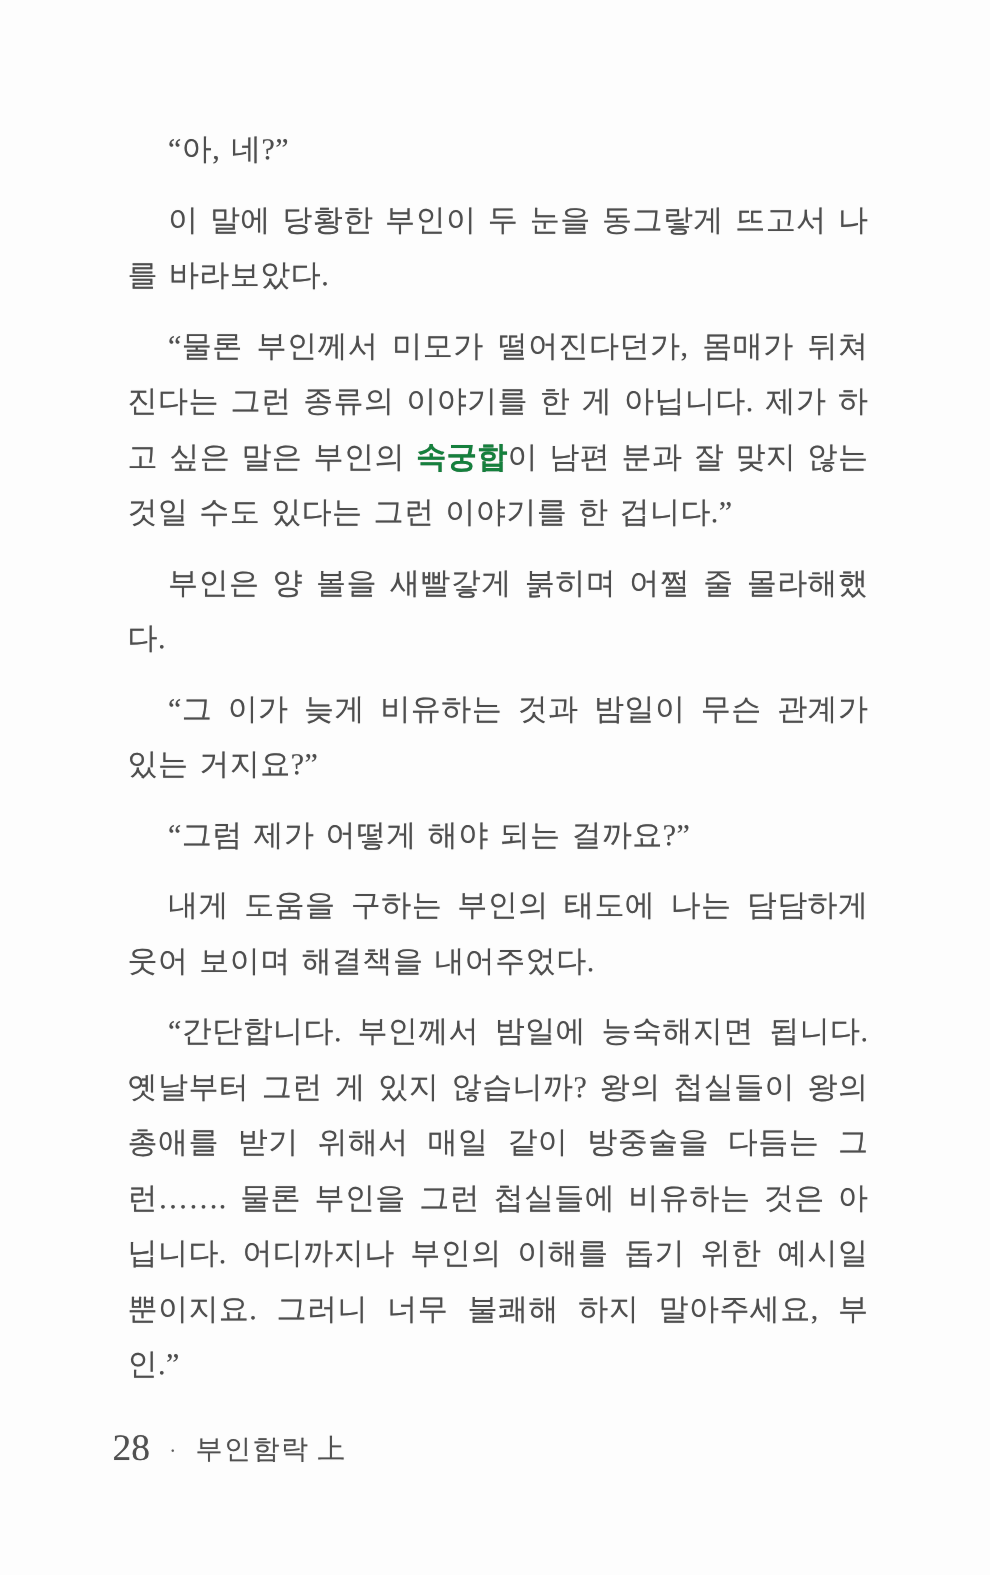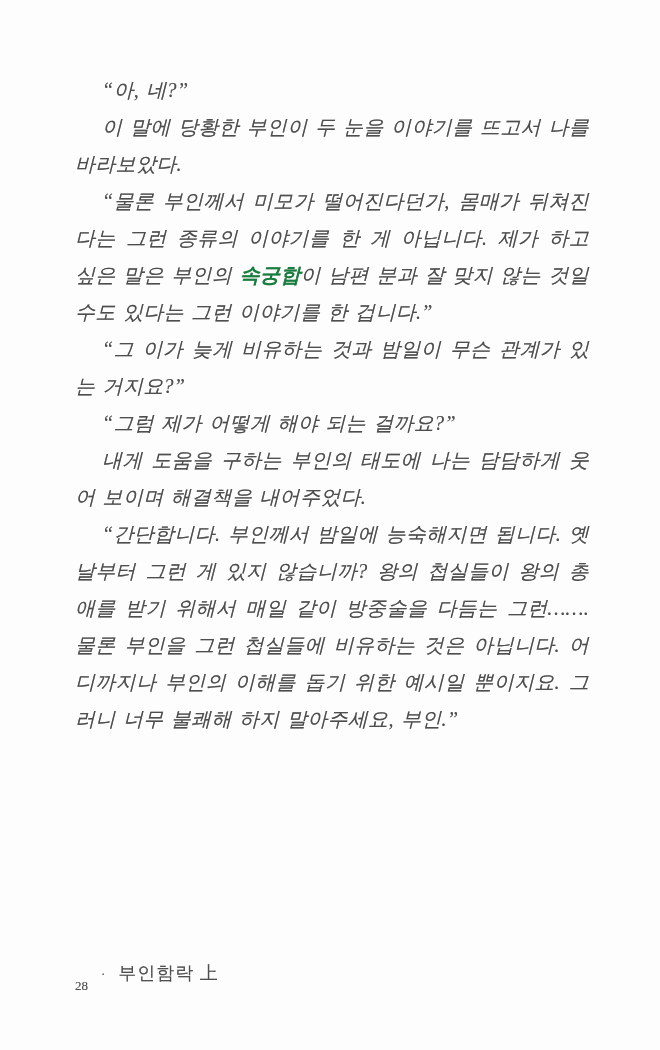--- a/index.html
+++ b/index.html
@@ -21,62 +21,61 @@
     top: 72px;
     width: 514px;
     font-size: 20px;
     line-height: 37px;
     color: #4e4e4e;
     text-align: justify;
     letter-spacing: 0.3px;
     text-shadow: 0 0 0.5px rgba(90,90,90,0.55);
   }
   .para {
-    margin: 0;
+    margin: 10px;
     text-indent: 1.35em;
     word-spacing: 2px;
-    font-style: italic;
   }
   .para .bold {
     font-weight: bold;
     color: #15803d;
   }
   .footer {
     position: absolute;
     left: 75px;
     top: 952px;
     display: flex;
     align-items: center;
     gap: 13px;
     font-size: 18px;
     color: #505050;
     text-shadow: 0 0 0.5px rgba(90,90,90,0.5);
   }
   .footer .page-number {
-    font-size: 13px;
-    margin-top: 26px;
+    font-size: 25px;
   }
   .footer .bullet {
     font-size: 13px;
     line-height: 1;
     color: #5a5a5a;
   }
   .footer .book-title {
     letter-spacing: 1px;
   }
 </style>
 </head>
 <body>
 
 <div class="page">
 
   <div class="text-block">
       <p class="para"><span>“아, 네?”</span></p>
-      <p class="para"><span>이 말에 당황한 부인이 두 눈을 이야기를 뜨고서 나를 바라보았다.</span></p>
+      <p class="para"><span>이 말에 당황한 부인이 두 눈을 동그랗게 뜨고서 나를 바라보았다.</span></p>
       <p class="para"><span>“물론 부인께서 미모가 떨어진다던가, 몸매가 뒤쳐진다는 그런 종류의 이야기를 한 게 아닙니다. 제가 하고 싶은 말은 부인의 </span><span class="bold">속궁합</span><span>이 남편 분과 잘 맞지 않는 것일 수도 있다는 그런 이야기를 한 겁니다.”</span></p>
+      <p class="para"><span>부인은 양 볼을 새빨갛게 붉히며 어쩔 줄 몰라해했다.</span></p>
       <p class="para"><span>“그 이가 늦게 비유하는 것과 밤일이 무슨 관계가 있는 거지요?”</span></p>
       <p class="para"><span>“그럼 제가 어떻게 해야 되는 걸까요?”</span></p>
       <p class="para"><span>내게 도움을 구하는 부인의 태도에 나는 담담하게 웃어 보이며 해결책을 내어주었다.</span></p>
       <p class="para"><span>“간단합니다. 부인께서 밤일에 능숙해지면 됩니다. 옛날부터 그런 게 있지 않습니까? 왕의 첩실들이 왕의 총애를 받기 위해서 매일 같이 방중술을 다듬는 그런……. 물론 부인을 그런 첩실들에 비유하는 것은 아닙니다. 어디까지나 부인의 이해를 돕기 위한 예시일 뿐이지요. 그러니 너무 불쾌해 하지 말아주세요, 부인.”</span></p>
     </div>
 
   <div class="footer">
     <span class="page-number">28</span>
     <span class="bullet">·</span>
     <span class="book-title">부인함락 上</span>

